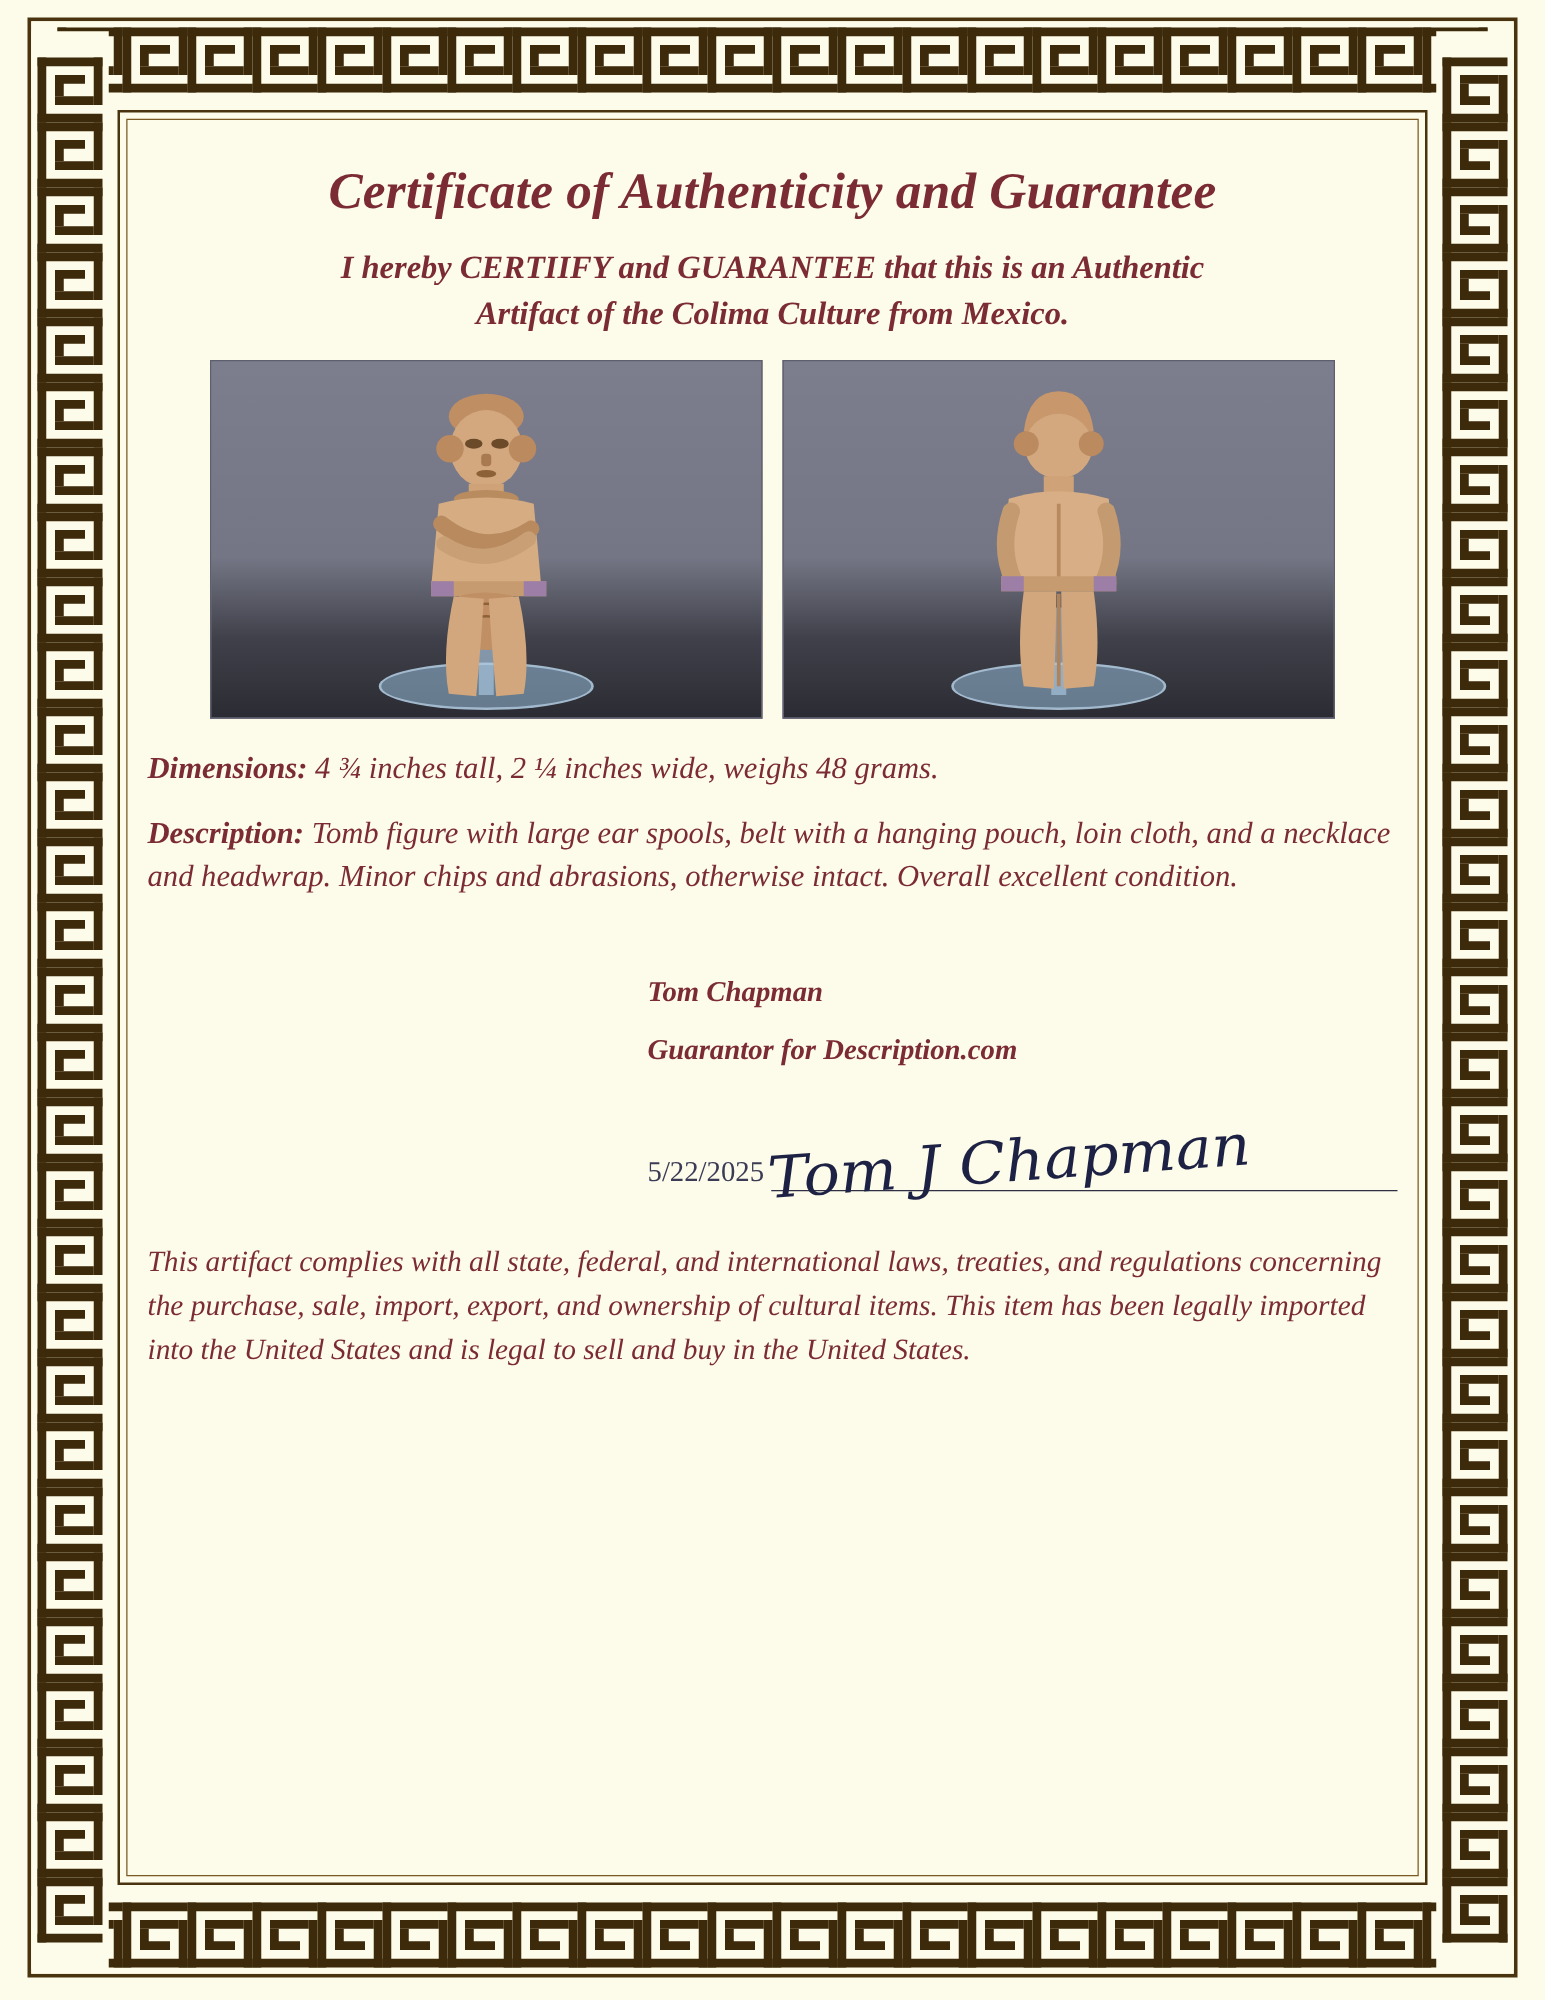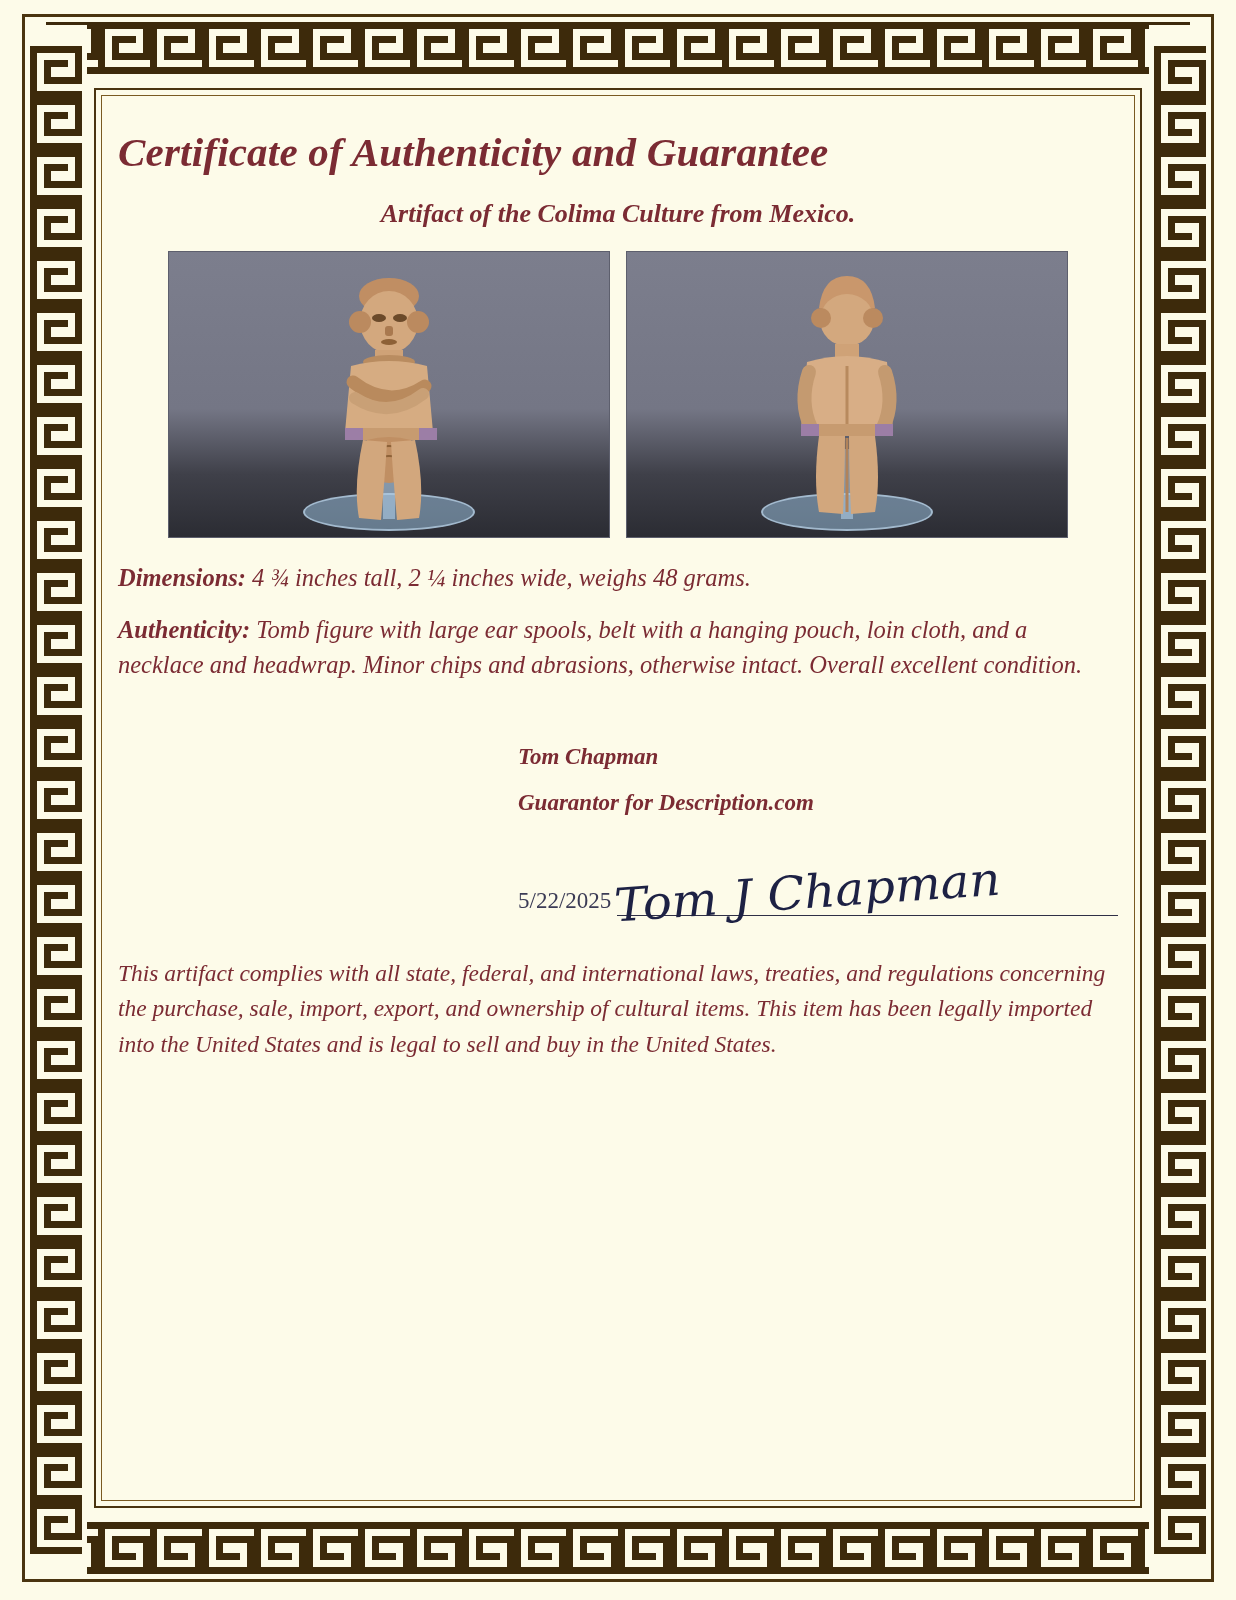--- a/index.html
+++ b/index.html
@@ -82,20 +82,21 @@
   .content {
     position: absolute;
     left: 118px;
     right: 118px;
     top: 110px;
     bottom: 110px;
   }
 
   h1.title {
     margin: 18px 0 20px 0;
+    text-align: center;
     font-size: 41px;
     font-style: italic;
     font-weight: bold;
     color: #7b2b33;
     letter-spacing: 0.2px;
     font-family: "Liberation Serif", serif;
   }
 
   .certify-block {
     text-align: center;
@@ -1153,20 +1154,21 @@
     </div>
 
   <div class="inner-line"></div>
   <div class="inner-line2"></div>
 
   <div class="content">
 
     <h1 class="title">Certificate of Authenticity and Guarantee</h1>
 
     <div class="certify-block">
+      <div>I hereby CERTIIFY and GUARANTEE that this is an Authentic</div>
       <div>Artifact of the Colima Culture from Mexico.</div>
     </div>
 
     <div class="photos">
 
       <div class="photo">
         <div class="bg"></div>
         <div class="stand-disc"></div>
         <div class="stand-rod"></div>
         <svg class="fig" width="200" height="260" viewBox="0 0 200 260" style="top:18px;">
@@ -1234,21 +1236,21 @@
         </svg>
       </div>
 
     </div>
 
     <div class="field">
       <b>Dimensions:</b><span> 4 ¾ inches tall, 2 ¼ inches wide, weighs 48 grams.</span>
     </div>
 
     <div class="field">
-      <b>Authenticity:</b><span> Tomb figure with large ear spools, belt with a hanging pouch, loin cloth, and a necklace and headwrap. Minor chips and abrasions, otherwise intact. Overall excellent condition.</span>
+      <b>Description:</b><span> Tomb figure with large ear spools, belt with a hanging pouch, loin cloth, and a necklace and headwrap. Minor chips and abrasions, otherwise intact. Overall excellent condition.</span>
     </div>
 
 
     <div class="signer">
       <div>Tom Chapman</div>
       <div>Guarantor for Description.com</div>
     </div>
 
     <div class="sig-row">
       <div class="sig-date">5/22/2025</div>

